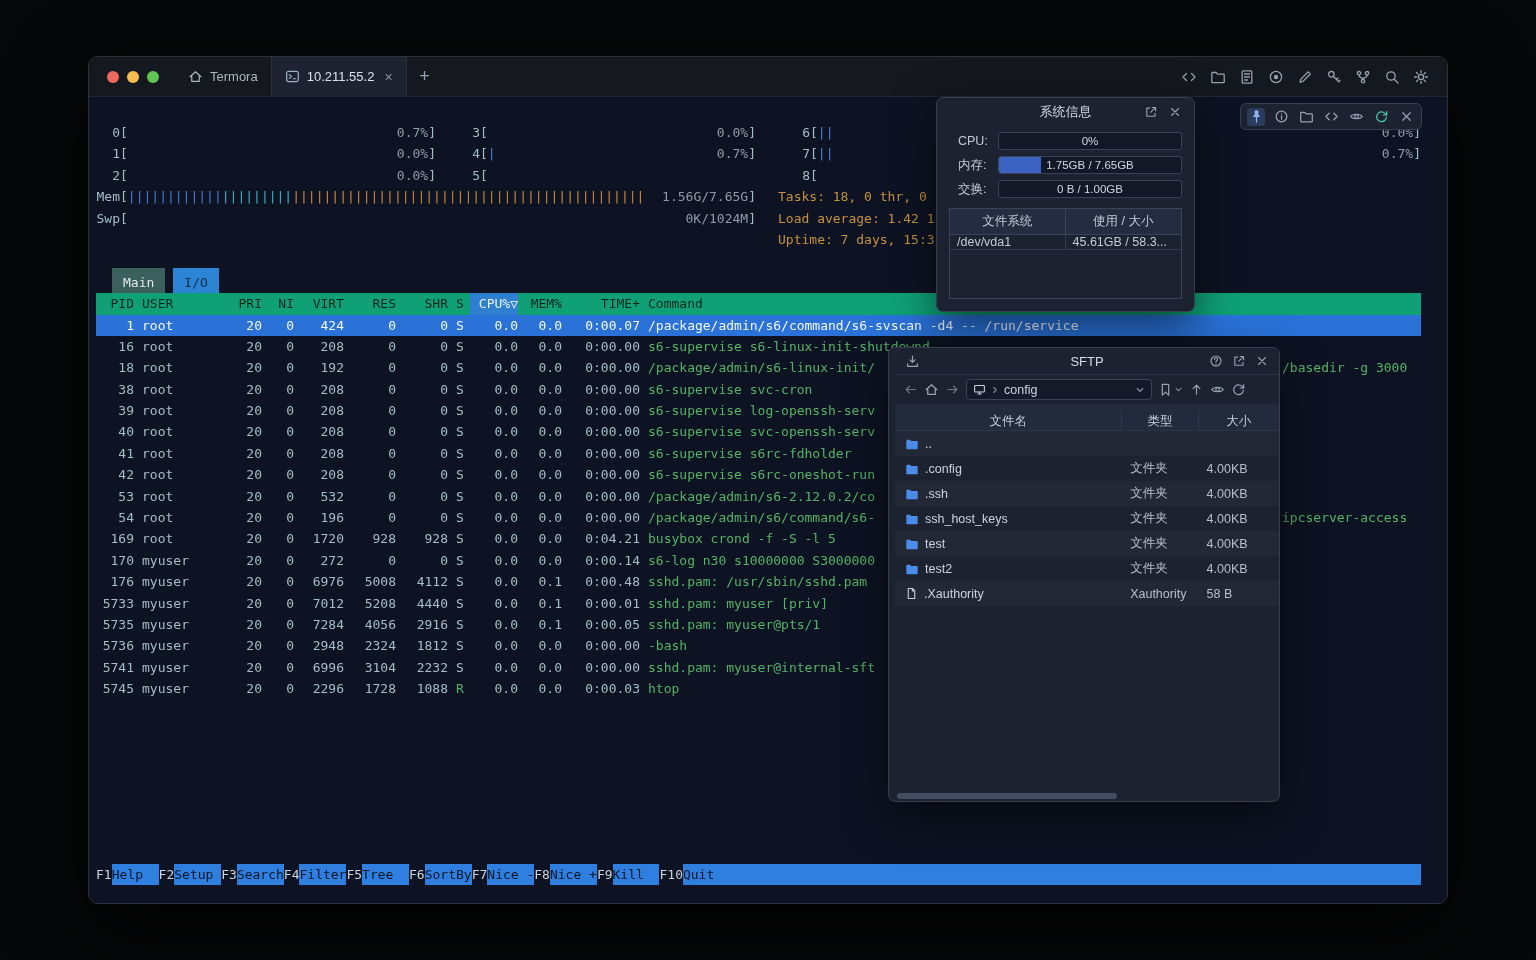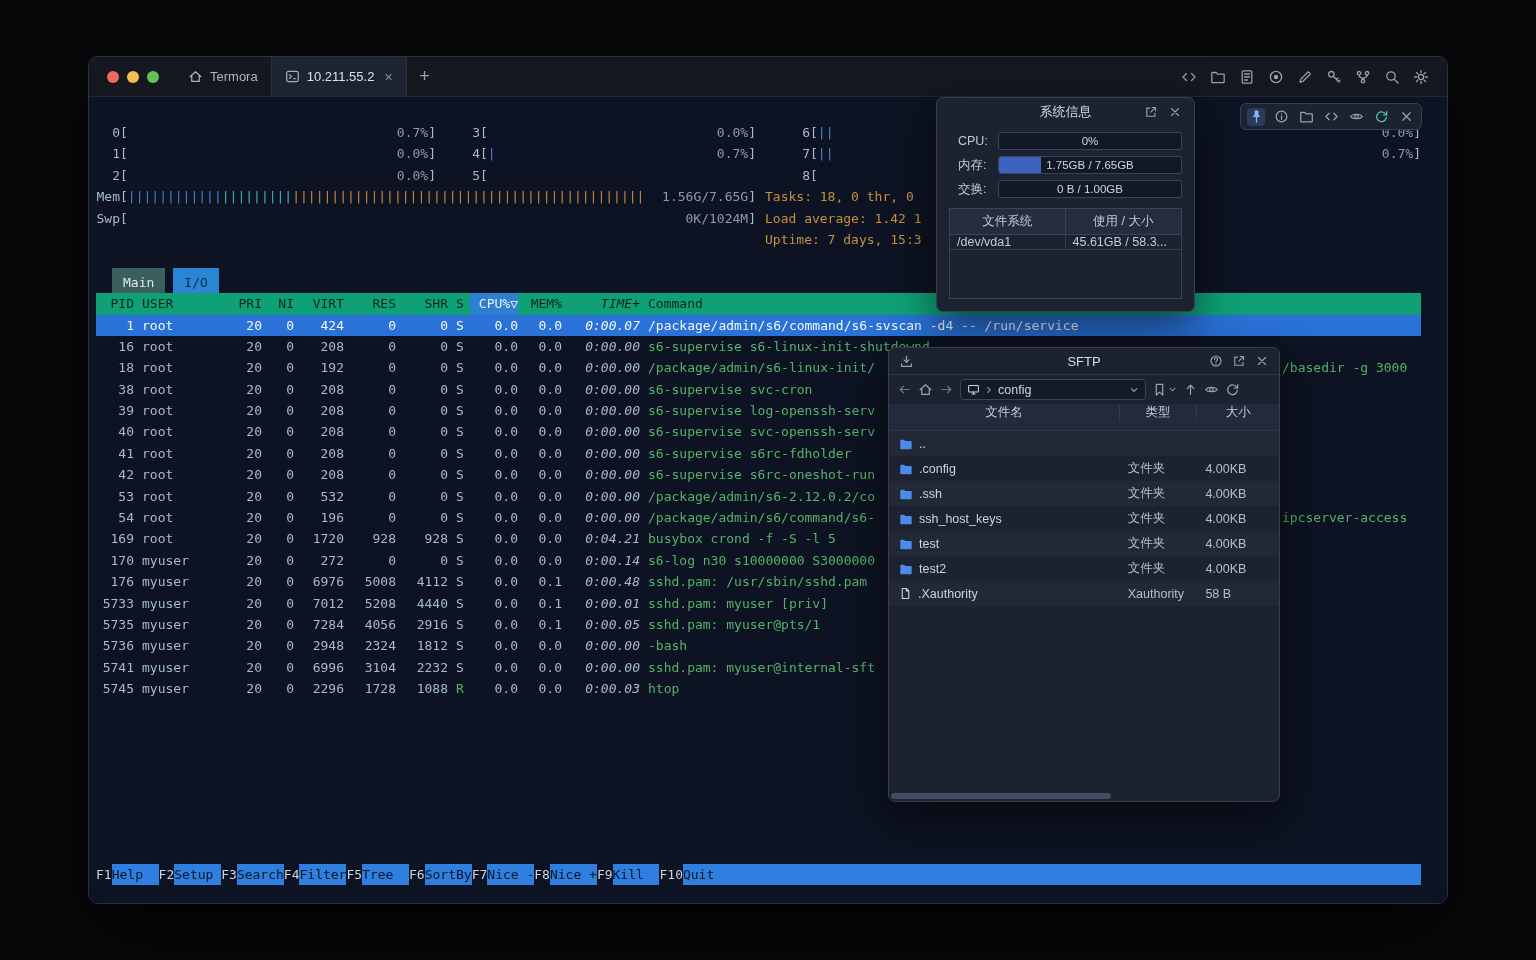--- a/index.html
+++ b/index.html
@@ -32,52 +32,52 @@
     font-family:"DejaVu Sans Mono","Liberation Mono",monospace; font-size:13px; line-height:21.4px;
     color:#a5bcc9; display:flex; flex-direction:column; }
   .tline { height:21.4px; display:flex; align-items:center; white-space:pre; }
   .mw1{width:340px;} .mw2{width:300px; margin-left:20px;} .mw3{width:635px; margin-left:30px;}
   .mwide{width:660px;} .mwide-sp{width:660px; display:inline-block;}
   .meter{display:flex; align-items:center; overflow:hidden;}
   .m-label{width:24px; text-align:right; color:#a5bcc9;}
   .m-br{color:#a5bcc9;}
   .m-bar{flex:1; display:flex; align-items:center; overflow:hidden;}
   .m-val{margin-left:auto; color:#8f9aa9;}
-  .info{ color:var(--info-amber,#c5913f); margin-left:9px;text-align:right; }
+  .info{ color:var(--info-amber,#c5913f); margin-left:22px;text-align:right; }
   .stab{ padding:4px 11px; }
   .stab-main{ margin-left:16px; background:var(--tab-main-bg,#3a5f5c); color:#e0eae7; }
   .stab-io{ margin-left:8px; background:var(--tab-io-bg,#2b84d4); color:#0a2d4e; }
 
   .phead{ background:var(--header-green,#0fa076); color:#03291d; }
   .phead .hc{ display:inline-block; }
   .c-pid{width:38px; text-align:right;} .c-user{width:80px; padding-left:8px;}
   .c-pri{width:48px; text-align:right;} .c-ni{width:32px; text-align:right;}
   .c-virt{width:50px; text-align:right;} .c-res{width:52px; text-align:right;}
   .c-shr{width:52px; text-align:right;} .c-s{width:22px; padding-left:8px;}
   .c-cpu{width:48px; text-align:right;} .c-mem{width:44px; text-align:right;}
-  .c-time{width:78px; text-align:right;font-style:italic;}
+  .c-time{width:78px; text-align:right;}
   .c-cmd{flex:1; padding-left:8px; overflow:hidden; white-space:pre;}
   .phead .c-cpu{ background:var(--header-cpu-blue,#2f7fd0); color:#eaf2fb; }
   .prow{ position:relative; }
   .prow span{ display:inline-block; }
   .prow .c-cmd{ color:var(--command-green,#55b368); }
   .prow .run{ color:var(--command-green,#55b368); }
   .prow.sel{ background:var(--selection-blue,#2a72d8); }
   .prow.sel span{ color:#f4f8fd; }
   .tail{ position:absolute; left:1186px; top:0; color:var(--command-green,#55b368); }
 
   .fnbar{ margin-top:auto; display:flex; height:21.4px; align-items:center; }
   .fk{ display:flex; }
   .fk-key{ color:#ccd3dc; }
   .fk-label{ background:var(--fn-blue,#2e7fe0); color:#0a1627; width:6ch; white-space:pre; }
   .fk-fill{ flex:1; background:var(--fn-blue,#2e7fe0); height:21.4px; }
 
   
   .panel{ position:absolute; background:#1c2230; border:1px solid #363f52; border-radius:7px;
-    box-shadow:0 14px 44px rgba(0,0,0,.55); color:#c9d0dc; font-size:12.5px; z-index:5; }
+    box-shadow:0 14px 44px rgba(0,0,0,.55); color:#c9d0dc; font-size:12.5px; z-index:5;padding-left:6px; }
 
   
   .si{ left:936px; top:97px; width:259px; height:215px; padding:0 12px 12px; display:flex; flex-direction:column; }
   .si-head{ flex:0 0 28px; position:relative; display:flex; align-items:center; justify-content:flex-end; gap:10px; }
   .si-title{ position:absolute; left:0; right:0; text-align:center; color:#d6dbe4; font-size:13px; }
   .si-head .icon{ color:#98a1b1; z-index:1; }
   .si-row{ display:flex; align-items:center; margin-top:6px;margin-left:9px; }
   .si-label{ width:40px; color:#c3c9d4; }
   .si-bar{ position:relative; flex:1; height:18px; background:#121826; border:1px solid #3a4458;
     border-radius:3px; display:flex; align-items:center; justify-content:center; font-size:11.5px; color:#d0d7e2; overflow:hidden; }
@@ -106,21 +106,21 @@
   .sftp-head .right{ margin-left:auto; display:flex; gap:9px; z-index:1; color:#98a1b1; }
   .sftp-head .left{ color:#98a1b1; z-index:1; }
   .sftp-nav{ flex:0 0 29px; display:flex; align-items:center; padding:0 8px; gap:6px; color:#9aa3b3; }
   .nav-dim{ color:#6f7786; }
   .crumb{ height:21px; width:186px; background:#141a28; border:1px solid #3a4458; border-radius:4px;
     display:flex; align-items:center; padding:0 6px; gap:4px; color:#cdd4e0; }
   .crumb .sep{ color:#8089a0; }
   .crumb .cd{ margin-left:auto; color:#96a0b2; }
   .bmgroup{ display:flex; align-items:center; gap:1px; }
   .sftp-cols{ flex:0 0 27px; display:flex; background:#222a3c; border-bottom:1px solid #2c3447;
-    align-items:flex-start; color:#c6cdd9; }
+    align-items:flex-end; color:#c6cdd9; }
   .sftp-cols div{ display:flex; align-items:center; justify-content:center; }
   .col-name{ width:232px; border-right:1px solid #303a4e; }
   .col-type{ width:78px; border-right:1px solid #303a4e; }
   .col-size{ width:82px; }
   .sftp-body{ flex:1; overflow:hidden; color:#ccd3de; }
   .frow{ height:25px; display:flex; align-items:center; }
   .frow:nth-child(odd){ background:rgba(255,255,255,.03); }
   .f-name{ width:232px; display:flex; align-items:center; gap:6px; padding-left:10px; overflow:hidden; }
   .f-type{ width:78px; padding-left:8px; color:#b7bfcd; overflow:hidden; }
   .f-size{ width:82px; padding-left:8px; color:#b7bfcd; }

